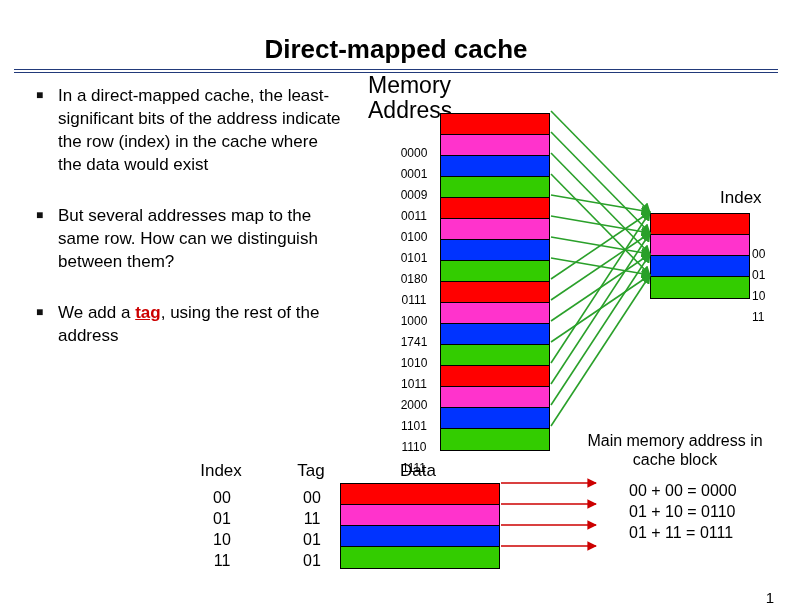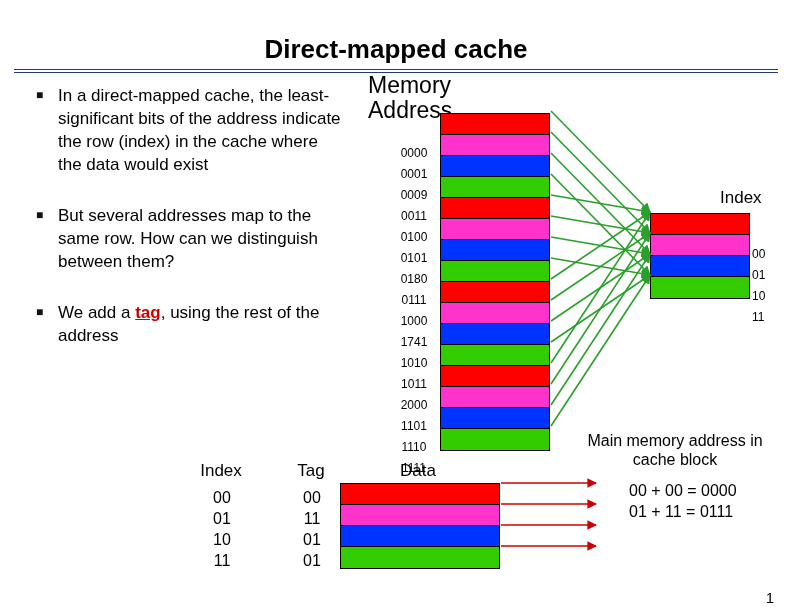--- a/index.html
+++ b/index.html
@@ -245,20 +245,21 @@
   <div class="bdata">
     <div class="row c-red"></div>
     <div class="row c-pink"></div>
     <div class="row c-blue"></div>
     <div class="row c-green"></div>
   </div>
 
   <div class="mmtext">Main memory address in cache block</div>
   <div class="mmrows">
     <div>00 + 00 = 0000</div>
+    <div>01 + 10 = 0110</div>
     <div>01 + 11 = 0111</div>
   </div>
 
 </div>
 
 <svg class="wires">
   <defs>
     <marker id="ah" viewBox="0 0 10 10" refX="9" refY="5" markerWidth="6" markerHeight="6" orient="auto">
       <path d="M0,0 L10,5 L0,10 z" fill="#2aa02a"></path>
     </marker>

